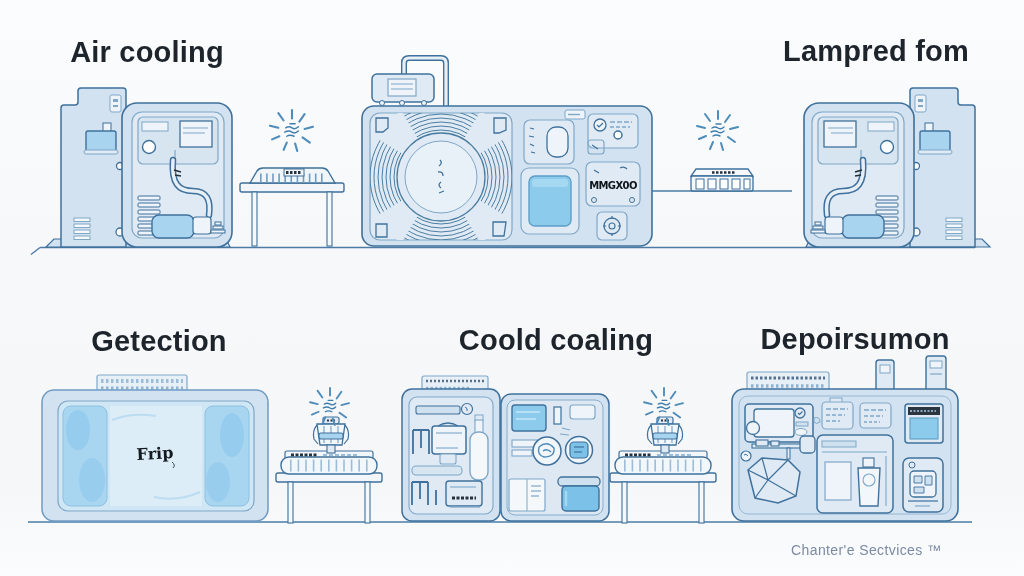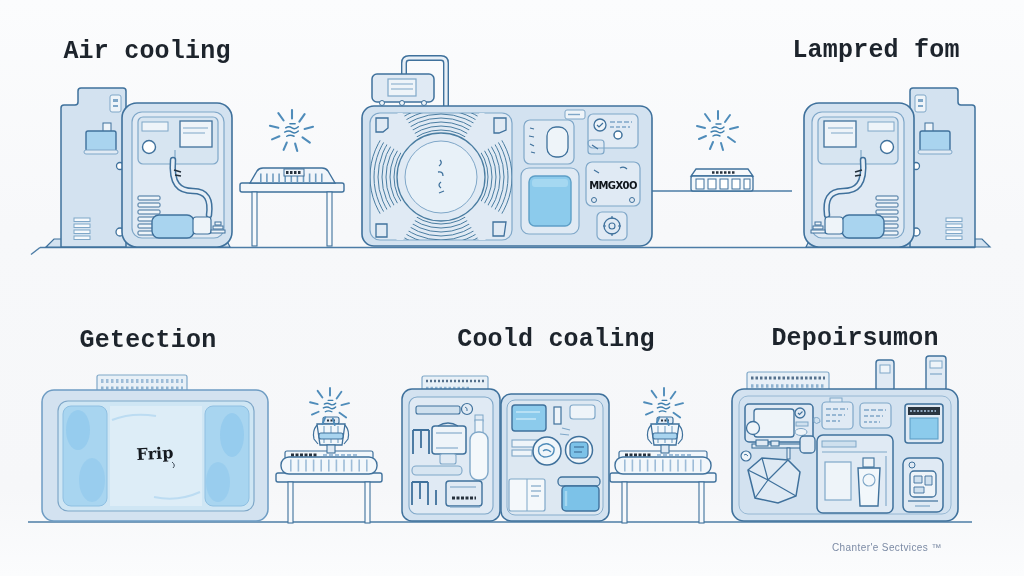--- a/index.html
+++ b/index.html
@@ -3,37 +3,37 @@
 <meta charset="utf-8">
 <style>
   html,body{margin:0;padding:0;}
   .stage{
     position:relative;width:1024px;height:576px;overflow:hidden;
     background:linear-gradient(180deg,#fbfcfd 0%,#f7f8fa 40%,#f6f7f9 85%,#fbfcfd 100%);
     font-family:"Liberation Sans",sans-serif;
   }
   .h{
     position:absolute;transform:translateX(-50%);
-    font-weight:700;font-size:25px;line-height:28px;color:#1d242c;
-    letter-spacing:.2px;white-space:nowrap;font-family:Liberation Mono, monospace;
+    font-weight:700;font-size:29px;line-height:28px;color:#1d242c;
+    letter-spacing:.2px;white-space:nowrap;
   }
   .footer{
-    position:absolute;left:832px;top:542px;
-    font-size:10px;color:#7b8aa4;letter-spacing:.4px;white-space:nowrap;
+    position:absolute;left:791px;top:542px;
+    font-size:14px;color:#7b8aa4;letter-spacing:.4px;white-space:nowrap;
   }
   svg{position:absolute;left:0;top:0;}
 </style>
 </head>
 <body>
 
 <div class="stage">
 
   <div class="h" style="left:147px;top:38px">Air cooling</div>
   <div class="h" style="left:876px;top:37px">Lampred fom</div>
-  <div class="h" style="left:148px;top:327px">Getection</div>
+  <div class="h" style="left:159px;top:327px">Getection</div>
   <div class="h" style="left:855px;top:325px">Depoirsumon</div>
   <div class="h" style="left:556px;top:326px">Coold coaling</div>
 
   <div class="footer">Chanter'e Sectvices ™</div>
 
   <svg width="1024" height="576" viewBox="0 0 1024 576">
     <defs>
 
       <g id="sparkle" stroke="#4f8cba" stroke-width="2" stroke-linecap="round" fill="none">
         <line x1="0" y1="-12" x2="0" y2="-20"></line>

